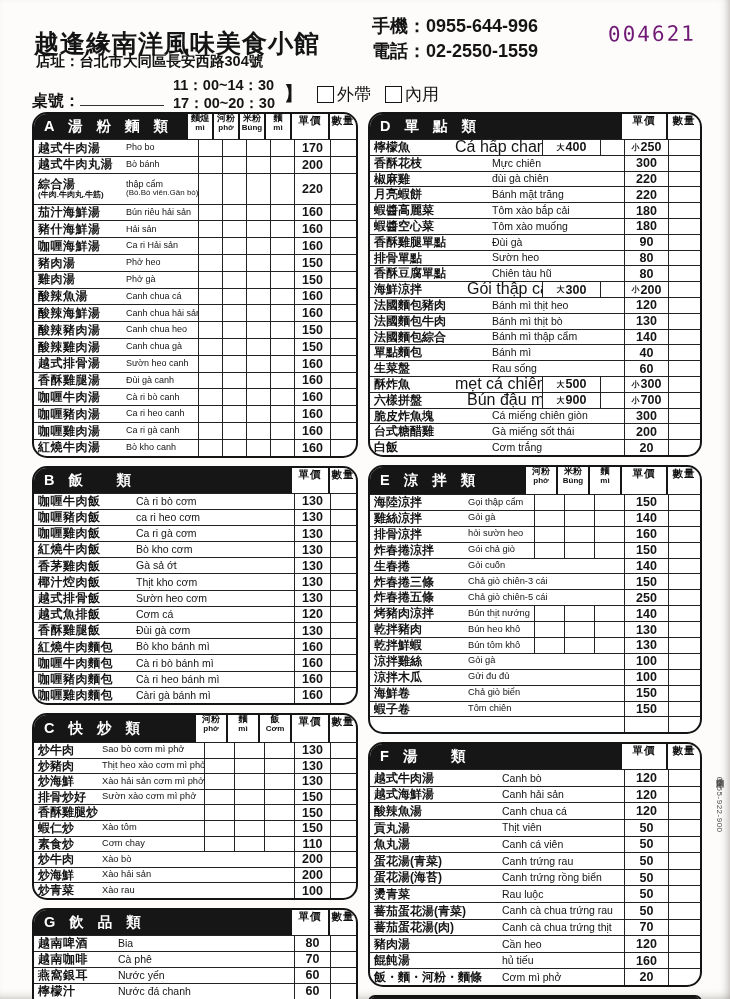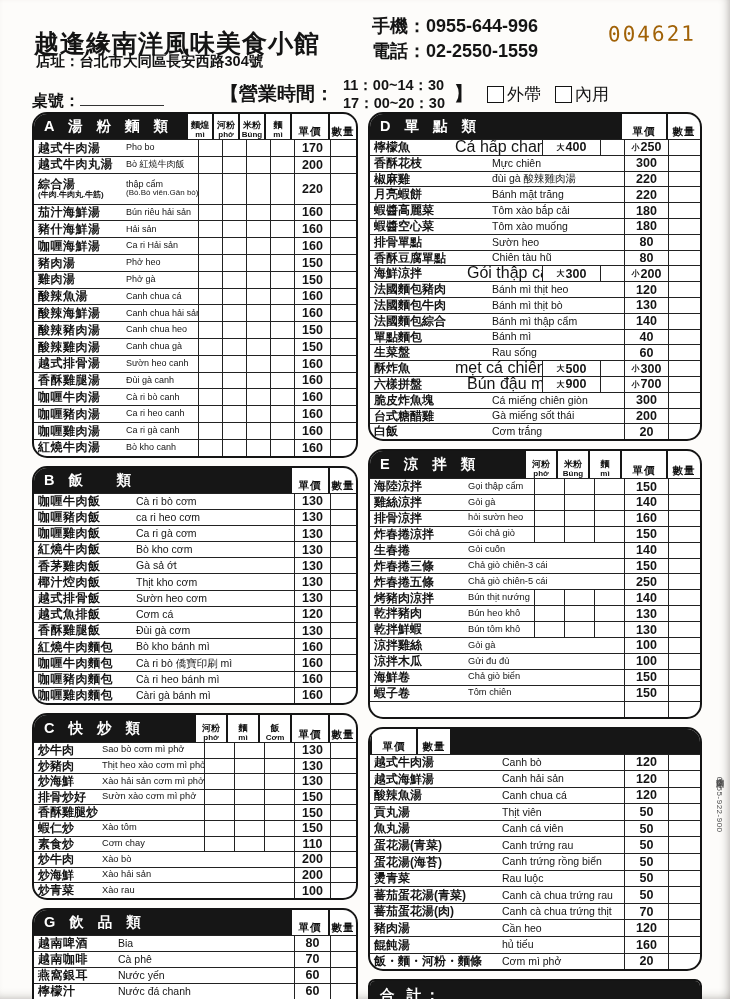--- a/index.html
+++ b/index.html
@@ -25,21 +25,21 @@
   
   .cols{position:absolute;left:32px;top:112px;display:flex;gap:10px;}
   .col{display:flex;flex-direction:column;gap:8px;}
   .col.left{width:326px;}
   .col.right{width:334px;padding-top:-4px;}
   
   .sec{border:2px solid #141414;border-radius:15px;overflow:hidden;background:#fff;}
   .sec-head{display:flex;background:#161616;color:#fff;align-items:stretch;height:25px;}
   .sec-title{flex:1;font-weight:bold;font-size:14.5px;letter-spacing:5px;display:flex;align-items:center;padding-left:10px;white-space:nowrap;}
   .hcell{background:#fff;color:#111;border-left:2px solid #161616;display:flex;flex-direction:column;
-         justify-content:flex-end;align-items:center;font-weight:bold;}
+         justify-content:flex-start;align-items:center;font-weight:bold;}
   .hzh{font-size:9px;line-height:1.1;}
   .hvi{font-size:8px;line-height:1;}
   .hcell.price,.hcell.qty{font-size:10.5px;letter-spacing:1px;}
   .sec-row{display:flex;border-top:1.3px solid #222;align-items:stretch;}
   .zh{font-weight:bold;font-size:12px;letter-spacing:.5px;padding-left:4px;white-space:nowrap;overflow:hidden;
       display:flex;flex-direction:column;justify-content:center;line-height:1.05;}
   .zh2{font-weight:bold;font-size:8px;letter-spacing:0;}
   .vi{flex:1;font-size:10.5px;display:flex;flex-direction:column;justify-content:center;white-space:nowrap;overflow:hidden;line-height:1.05;}
   .vi2{font-size:8px;}
   .cell{border-left:1.3px solid #222;display:flex;align-items:center;justify-content:center;box-sizing:border-box;}
@@ -76,26 +76,25 @@
 <body>
 
 <div class="page">
   <div class="hd">
     <div class="rname">越逢緣南洋風味美食小館</div>
     <div class="addr">店址：台北市大同區長安西路304號</div>
     <div class="contact">
       <div>手機：0955-644-996</div>
       <div>電話：02-2550-1559</div>
     </div>
-    <div class="serial" style="color: #a16207;">004621</div>
+    <div class="serial" style="color: #701a75;">004621</div>
     <div class="subhd">
       <div class="tno">
         <span>桌號：</span><span class="tline"></span>
       </div>
-      <span class="hlabel">【營業時間：</span>
       <span class="times">
         <span>11：00~14：30</span>
         <span>17：00~20：30</span>
       </span>
       <span class="hclose">】</span>
       <label class="chk">
         <span class="box"></span>
         <span>外帶</span>
       </label>
       <label class="chk">
@@ -134,21 +133,21 @@
             <div class="vi">Pho bo</div>
             <div class="cell sub"></div>
             <div class="cell sub"></div>
             <div class="cell sub"></div>
             <div class="cell sub"></div>
             <div class="cell price">170</div>
             <div class="cell qty"></div>
           </div>
           <div class="sec-row">
             <div class="zh">越式牛肉丸湯</div>
-            <div class="vi">Bò 紅燒牛肉飯</div>
+            <div class="vi">Bò bánh</div>
             <div class="cell sub"></div>
             <div class="cell sub"></div>
             <div class="cell sub"></div>
             <div class="cell sub"></div>
             <div class="cell price">200</div>
             <div class="cell qty"></div>
           </div>
           <div class="sec-row tall">
             <div class="zh">綜合湯<div class="zh2">(牛肉.牛肉丸.牛筋)</div></div>
             <div class="vi">thập cẩm<div class="vi2">(Bò.Bò viên.Gân bò)</div></div>
@@ -371,21 +370,21 @@
             <div class="cell qty"></div>
           </div>
           <div class="sec-row">
             <div class="zh">紅燒牛肉麵包</div>
             <div class="vi">Bò kho bánh mì</div>
             <div class="cell price">160</div>
             <div class="cell qty"></div>
           </div>
           <div class="sec-row">
             <div class="zh">咖喱牛肉麵包</div>
-            <div class="vi">Cà ri bò 僑寶印刷 mì</div>
+            <div class="vi">Cà ri bò bánh mì</div>
             <div class="cell price">160</div>
             <div class="cell qty"></div>
           </div>
           <div class="sec-row">
             <div class="zh">咖喱豬肉麵包</div>
             <div class="vi">Cà ri heo bánh mì</div>
             <div class="cell price">160</div>
             <div class="cell qty"></div>
           </div>
           <div class="sec-row">
@@ -544,40 +543,46 @@
             <div class="cell qty"></div>
           </div>
           <div class="sec-row">
             <div class="zh">香酥花枝</div>
             <div class="vi">Mực chiên</div>
             <div class="cell price">300</div>
             <div class="cell qty"></div>
           </div>
           <div class="sec-row">
             <div class="zh">椒麻雞</div>
-            <div class="vi">đùi gà 酸辣雞肉湯</div>
+            <div class="vi">đùi gà chiên</div>
             <div class="cell price">220</div>
             <div class="cell qty"></div>
           </div>
           <div class="sec-row">
             <div class="zh">月亮蝦餅</div>
             <div class="vi">Bánh mặt trăng</div>
             <div class="cell price">220</div>
             <div class="cell qty"></div>
           </div>
           <div class="sec-row">
             <div class="zh">蝦醬高麗菜</div>
             <div class="vi">Tôm xào bắp cải</div>
             <div class="cell price">180</div>
             <div class="cell qty"></div>
           </div>
           <div class="sec-row">
             <div class="zh">蝦醬空心菜</div>
             <div class="vi">Tôm xào muống</div>
             <div class="cell price">180</div>
+            <div class="cell qty"></div>
+          </div>
+          <div class="sec-row">
+            <div class="zh">香酥雞腿單點</div>
+            <div class="vi">Đùi gà</div>
+            <div class="cell price">90</div>
             <div class="cell qty"></div>
           </div>
           <div class="sec-row">
             <div class="zh">排骨單點</div>
             <div class="vi">Sườn heo</div>
             <div class="cell price">80</div>
             <div class="cell qty"></div>
           </div>
           <div class="sec-row">
             <div class="zh">香酥豆腐單點</div>
@@ -783,20 +788,21 @@
           </div>
           <div class="sec-row">
             <div class="zh"></div>
             <div class="vi"></div>
             <div class="cell price"></div>
             <div class="cell qty"></div>
           </div>
         </div>
       <div class="sec sec-F">
           <div class="sec-head">
+            <div class="sec-title">F 湯　 類</div>
             <div class="hcell price">單價</div>
             <div class="hcell qty">數量</div>
           </div>
           <div class="sec-row">
             <div class="zh">越式牛肉湯</div>
             <div class="vi">Canh bò</div>
             <div class="cell price">120</div>
             <div class="cell qty"></div>
           </div>
           <div class="sec-row">

